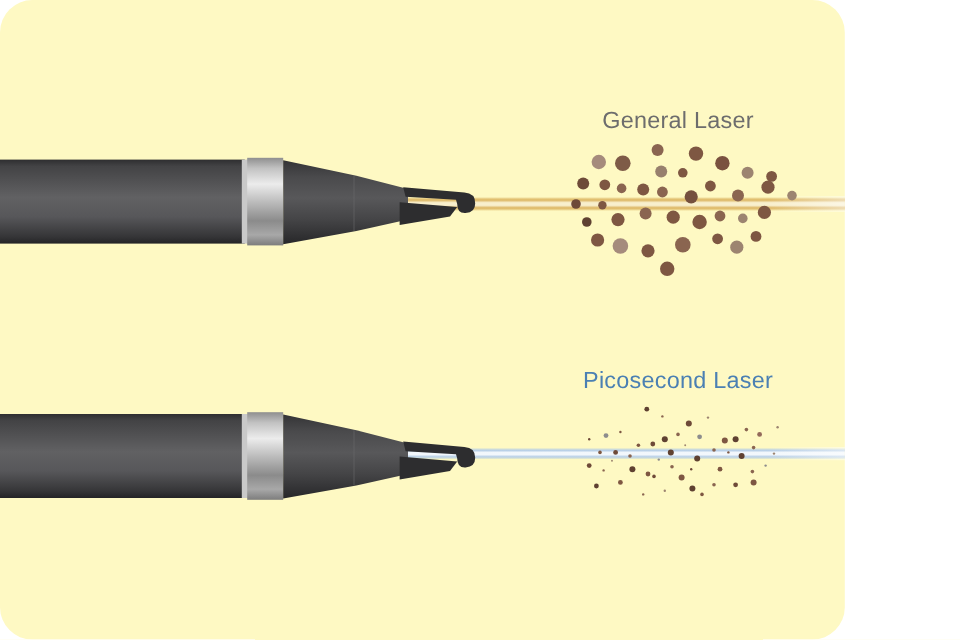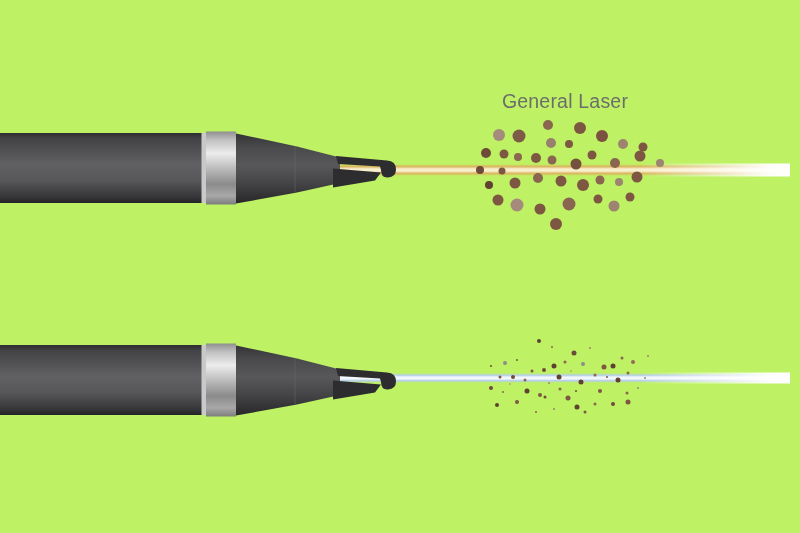--- a/index.html
+++ b/index.html
@@ -1,22 +1,23 @@
 <!DOCTYPE html>
 <html><head>
 <meta charset="utf-8">
 <style>
   html, body { margin: 0; padding: 0; background: #ffffff; }
   #canvas {
     position: relative;
-    width: 800px;
+    width: 704px;
     height: 533px;
-    background: #bef264;
+    background: #fef9c3;
     overflow: hidden;
     font-family: "Liberation Sans", sans-serif;
+    border-radius: 27px;
   }
   #scene { position: absolute; left: 0; top: 0; }
   .panel-title {
     position: absolute;
     left: 400px;
     width: 330px;
     text-align: center;
     font-size: 19.5px;
     font-weight: 400;
     letter-spacing: 0.2px;
@@ -188,14 +189,15 @@
           <circle cx="510" cy="384" r="0.8" fill="#9c8470"></circle>
           <circle cx="571" cy="371" r="0.8" fill="#9c8470"></circle>
           <circle cx="549" cy="383" r="1" fill="#8d8d8d"></circle>
           <circle cx="638" cy="388" r="1" fill="#8d8d8d"></circle>
         </g>
     </g>
   </svg>
 
   <div class="panel-title" style="top: 90px; color: rgb(109, 109, 109);">General Laser</div>
 
+  <div class="panel-title" style="top: 306px; color: rgb(75, 128, 179);">Picosecond Laser</div>
 
 </div>
 
 </body></html>

